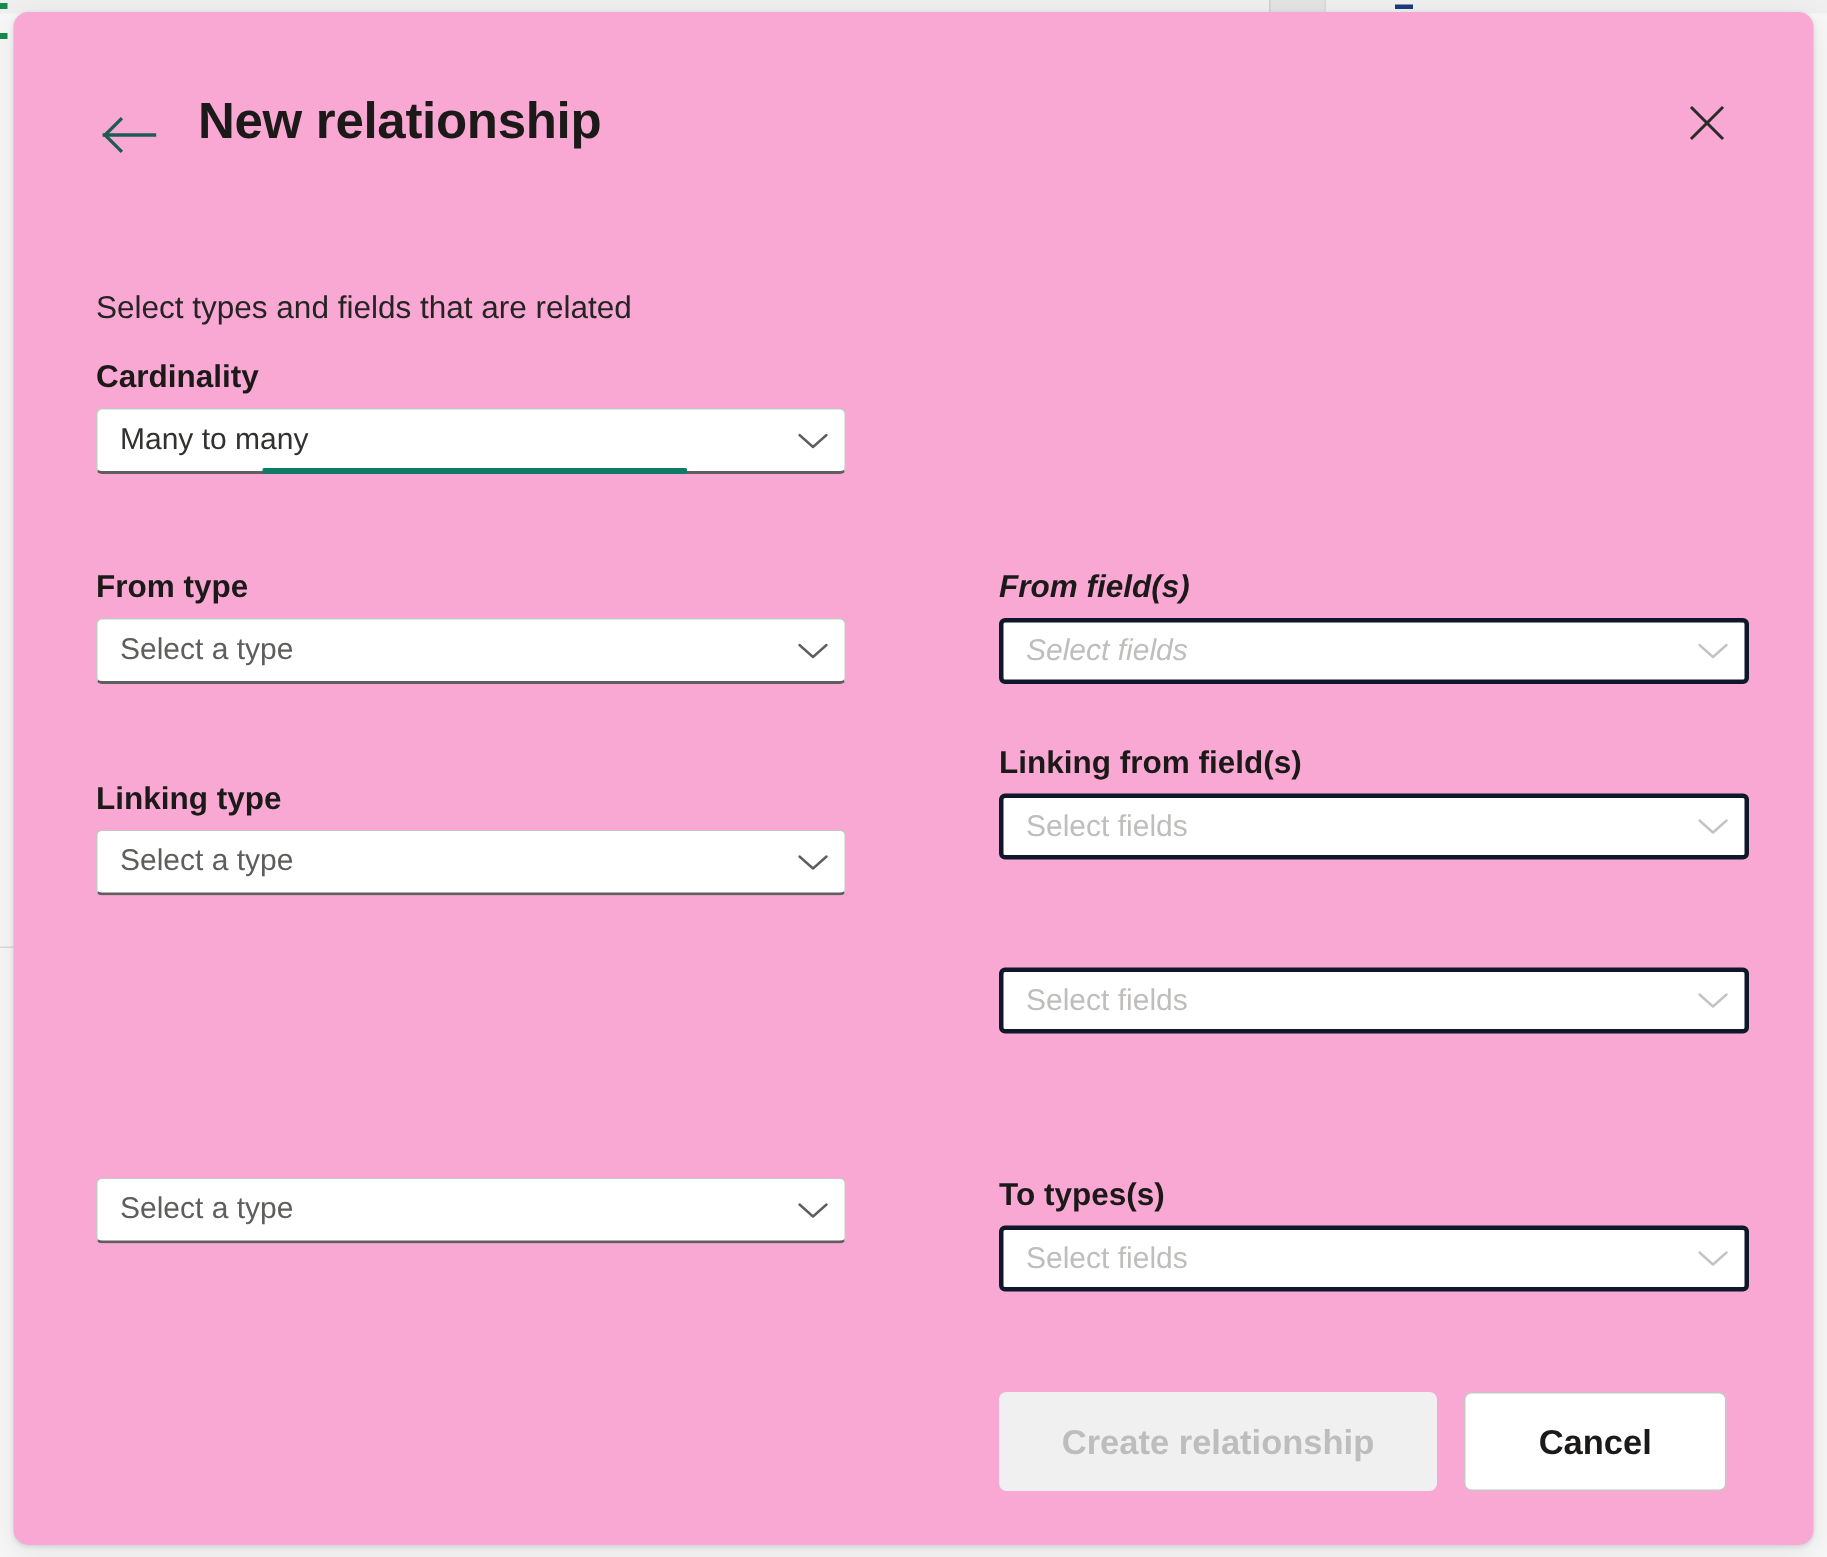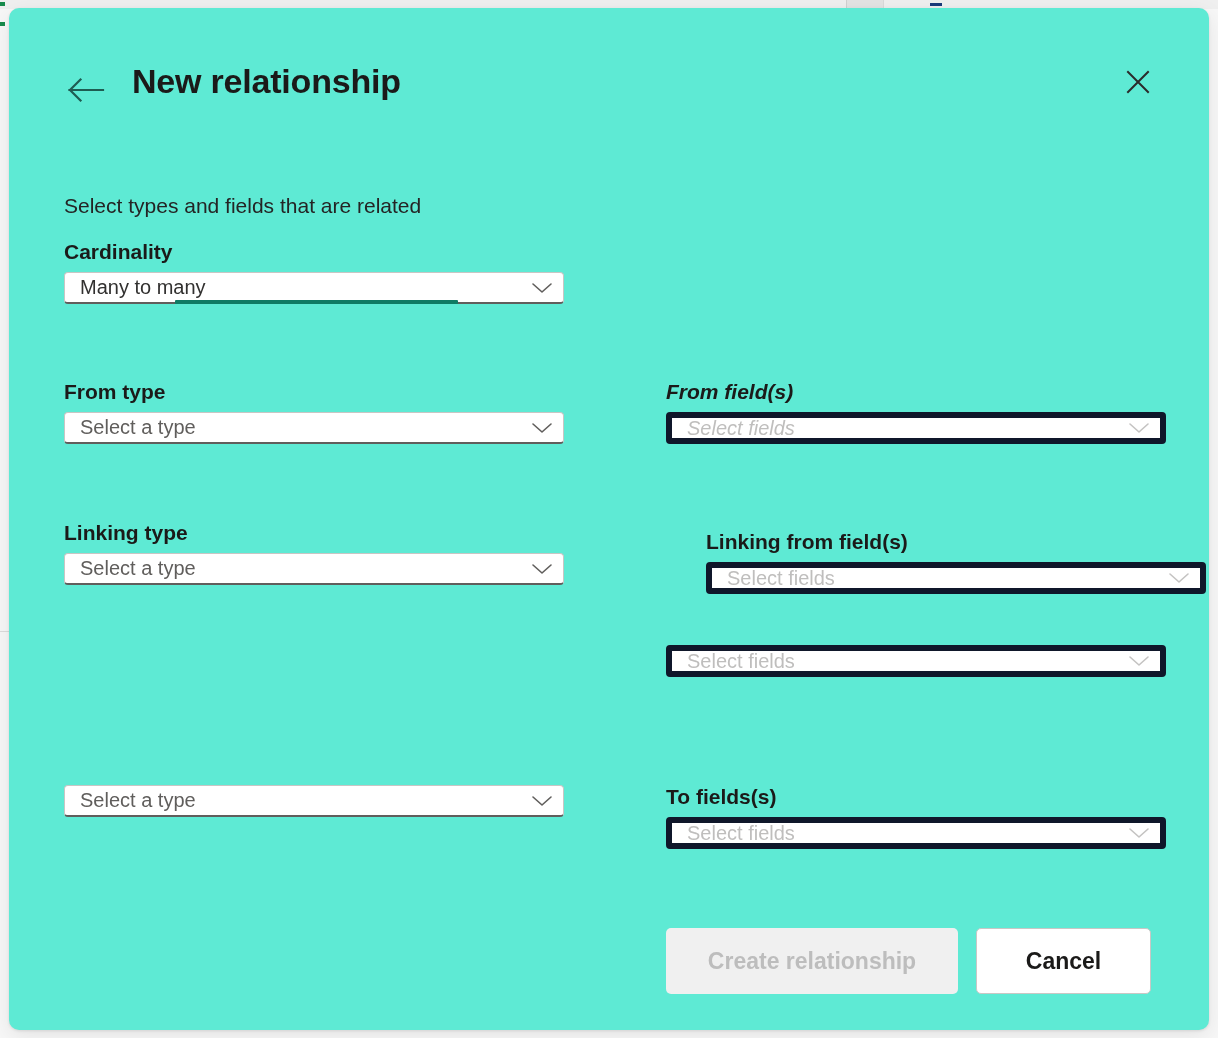--- a/index.html
+++ b/index.html
@@ -63,21 +63,21 @@
     background: #dcdcdc;
   }
 
   
   .panel {
     position: absolute;
     left: 9px;
     top: 8px;
     width: 1200px;
     height: 1022px;
-    background: #5eead4;
+    background: #f9a8d4;
     border-radius: 10px;
     box-shadow: 0 1px 3px rgba(0,0,0,0.10), 0 6px 22px rgba(0,0,0,0.08);
     box-sizing: border-box;
     overflow: hidden;
     padding-left: 32px;
   }
 
   
   .header {
     position: absolute;
@@ -144,37 +144,37 @@
     font-size: 21px;
     font-weight: 700;
     color: #1b1a19;
     margin-bottom: 9px;
     white-space: nowrap;
     line-height: 1.1;
   }
 
   .dd {
     position: relative;
-    height: 32px;
+    height: 44px;
     border-radius: 4px;
     background: #ffffff;
     box-sizing: border-box;
     display: flex;
     align-items: center;
     cursor: pointer;
     user-select: none;
   }
   
   .dd.enabled {
     border: 1px solid #c8c6c4;
     border-bottom: 2px solid #605e5c;
   }
   
   .dd.disabled {
-    border: 6px solid #0f172a;
+    border: 3px solid #0f172a;
     background: #ffffff;
     cursor: default;
   }
   .dd .dd-text {
     font-size: 20px;
     padding-left: 15px;
     white-space: nowrap;
     overflow: hidden;
     text-overflow: ellipsis;
     flex: 1;
@@ -318,21 +318,21 @@
     <div class="dd enabled">
       <span class="dd-text placeholder">Select a type</span>
       <span class="chev">
         <svg width="22" height="14" viewBox="0 0 22 14" fill="none" xmlns="http://www.w3.org/2000/svg">
           <path d="M2 3 L11 11 L20 3" stroke="#605e5c" stroke-width="1.6" fill="none" stroke-linecap="round" stroke-linejoin="round"></path>
         </svg>
       </span>
     </div>
   </div>
 
-  <div class="col-right" style="top:522px;margin-left:40px;">
+  <div class="col-right" style="top:489px;">
     <div class="fld-label">Linking from field(s)</div>
     <div class="dd disabled">
       <span class="dd-text">Select fields</span>
       <span class="chev">
         <svg width="22" height="14" viewBox="0 0 22 14" fill="none" xmlns="http://www.w3.org/2000/svg">
           <path d="M2 3 L11 11 L20 3" stroke="#c4c3c2" stroke-width="1.6" fill="none" stroke-linecap="round" stroke-linejoin="round"></path>
         </svg>
       </span>
     </div>
   </div>
@@ -353,21 +353,21 @@
       <span class="dd-text placeholder">Select a type</span>
       <span class="chev">
         <svg width="22" height="14" viewBox="0 0 22 14" fill="none" xmlns="http://www.w3.org/2000/svg">
           <path d="M2 3 L11 11 L20 3" stroke="#605e5c" stroke-width="1.6" fill="none" stroke-linecap="round" stroke-linejoin="round"></path>
         </svg>
       </span>
     </div>
   </div>
 
   <div class="col-right" style="top:777px;">
-    <div class="fld-label">To fields(s)</div>
+    <div class="fld-label">To types(s)</div>
     <div class="dd disabled">
       <span class="dd-text">Select fields</span>
       <span class="chev">
         <svg width="22" height="14" viewBox="0 0 22 14" fill="none" xmlns="http://www.w3.org/2000/svg">
           <path d="M2 3 L11 11 L20 3" stroke="#c4c3c2" stroke-width="1.6" fill="none" stroke-linecap="round" stroke-linejoin="round"></path>
         </svg>
       </span>
     </div>
   </div>
 

